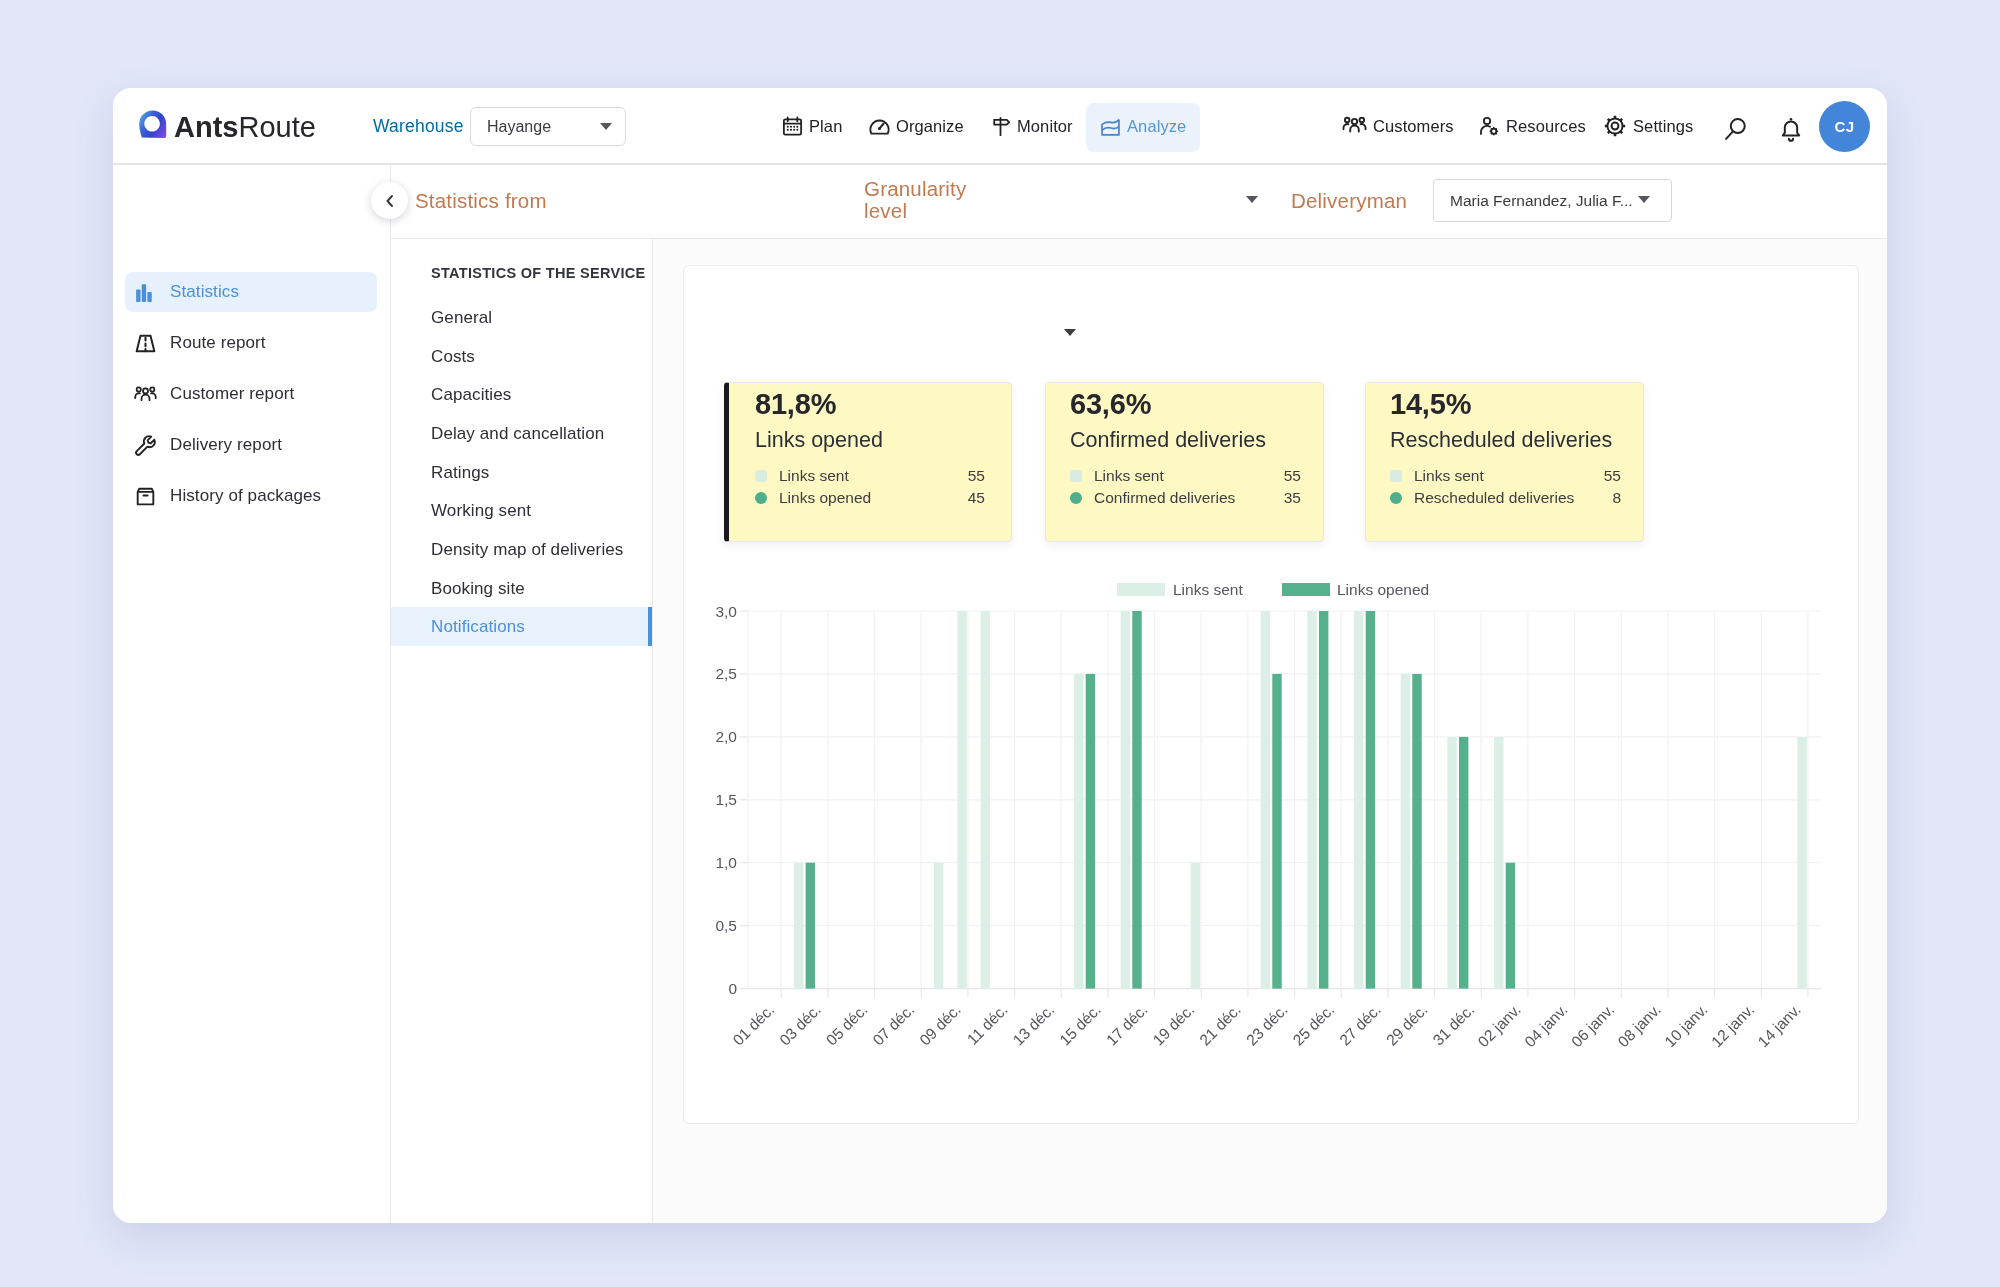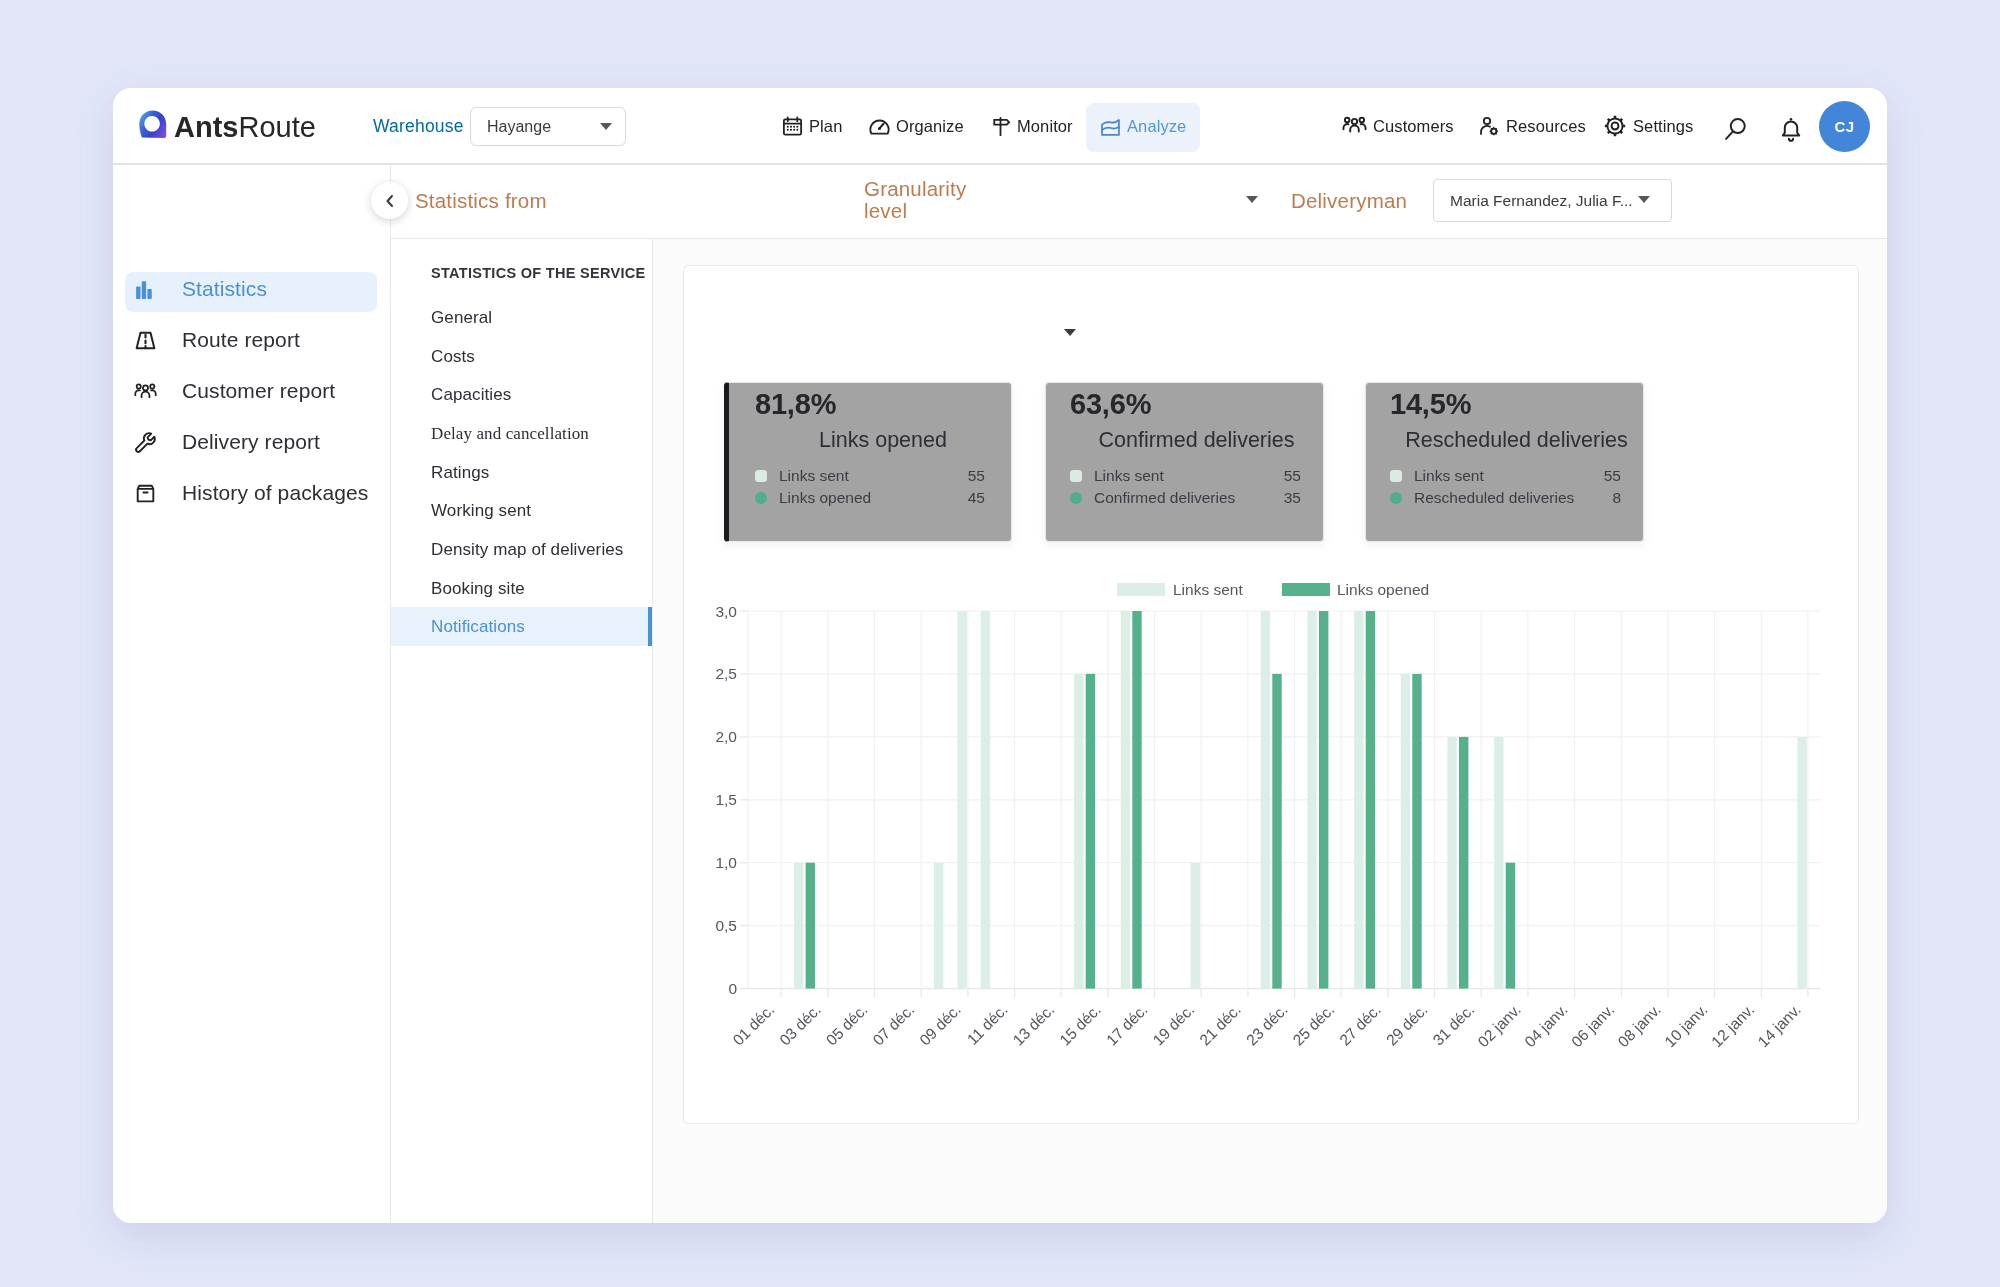--- a/index.html
+++ b/index.html
@@ -9,23 +9,23 @@
 .navdiv{position:absolute;left:0;top:75px;width:1774px;height:2px;background:#e3e3e6;}
 .vdiv1{position:absolute;left:277px;top:76px;width:1px;height:1059px;background:#e8e8eb;}
 .vdiv2{position:absolute;left:539px;top:150px;width:1px;height:985px;background:#e8e8eb;}
 .filterdiv{position:absolute;left:278px;top:150px;width:1496px;height:1px;background:#e6e6e9;}
 .contentbg{position:absolute;left:540px;top:151px;width:1234px;height:984px;background:#fbfbfc;}
 .menuitem{position:absolute;display:flex;align-items:center;gap:5px;font-size:16.5px;color:#222228;font-weight:400;letter-spacing:.1px;}
 .ml{font-weight:400;letter-spacing:.2px;}
 .orange{color:#bf7a4f;}
 .selbox{position:absolute;background:#fff;border:1px solid #d8d8de;border-radius:4px;display:flex;align-items:center;font-size:16px;color:#3a3a40;}
 .caret{width:0;height:0;border-left:6px solid transparent;border-right:6px solid transparent;border-top:7px solid #55565e;position:absolute;}
-.sideitem{position:absolute;display:flex;align-items:flex-start;gap:24px;font-size:21px;color:#2e2f36;letter-spacing:.1px}
+.sideitem{position:absolute;display:flex;align-items:center;gap:12px;font-size:17px;color:#2e2f36;letter-spacing:.1px}
 .snav{position:absolute;font-size:17px;color:#2e2f36;letter-spacing:.1px;margin-left:12px;}
-.statcard{position:absolute;background:#a3a3a3;border:1px solid #e7e7ec;border-radius:4px;box-shadow:0 3px 8px rgba(40,40,60,.07);text-align:center;}
+.statcard{position:absolute;background:#fef9c3;border:1px solid #e7e7ec;border-radius:4px;box-shadow:0 3px 8px rgba(40,40,60,.07);}
 .pct{font-size:29px;font-weight:700;color:#26262c;letter-spacing:-.2px;height:34px;display:flex;align-items:center;}
 .sub{font-size:21.5px;color:#2e2f36;margin-top:7px;}
 .row{display:flex;align-items:center;font-size:15.5px;color:#3c3d44;}
 .dot{width:12px;height:12px;border-radius:50%;margin-right:12px;flex:none;}
 </style></head>
 <body>
 <div class="card">
 
 <svg class="abs" style="left:25px;top:21px" width="30" height="30" viewBox="0 0 100 100">
 <defs>
@@ -190,21 +190,21 @@
 <span>History of packages</span>
     </div>
 
 <div class="vdiv2"></div>
 <div class="abs" style="left:278px;top:519px;width:261px;height:39px;background:#e8f2fd;"></div>
 <div class="abs" style="left:535px;top:519px;width:4px;height:39px;background:#4a90d9;"></div>
 <div class="snav" style="left:306px;top:177px;font-weight:700;font-size:14.5px;letter-spacing:.3px;color:#33343b;">STATISTICS OF THE SERVICE</div>
 <div class="snav" style="left:306px;top:220px;">General</div>
 <div class="snav" style="left:306px;top:259px;">Costs</div>
 <div class="snav" style="left:306px;top:297px;">Capacities</div>
-<div class="snav" style="left:306px;top:336px;font-family:Liberation Serif, serif;">Delay and cancellation</div>
+<div class="snav" style="left:306px;top:336px;">Delay and cancellation</div>
 <div class="snav" style="left:306px;top:375px;">Ratings</div>
 <div class="snav" style="left:306px;top:413px;">Working sent</div>
 <div class="snav" style="left:306px;top:452px;">Density map of deliveries</div>
 <div class="snav" style="left:306px;top:491px;">Booking site</div>
 <div class="snav" style="left:306px;top:529px;color:#4a90d9;">Notifications</div>
 
 <div class="abs" style="left:570px;top:177px;width:1174px;height:857px;background:#fff;border:1px solid #eaeaee;border-radius:6px;"></div>
 <div class="caret" style="left:951px;top:241px;border-top-color:#3c3d44"></div>
 
 <div class="statcard" style="left:611px;top:294px;width:282px;height:158px;border-left:5px solid #1a1a1e;border-radius:4px 4px 4px 4px;">

